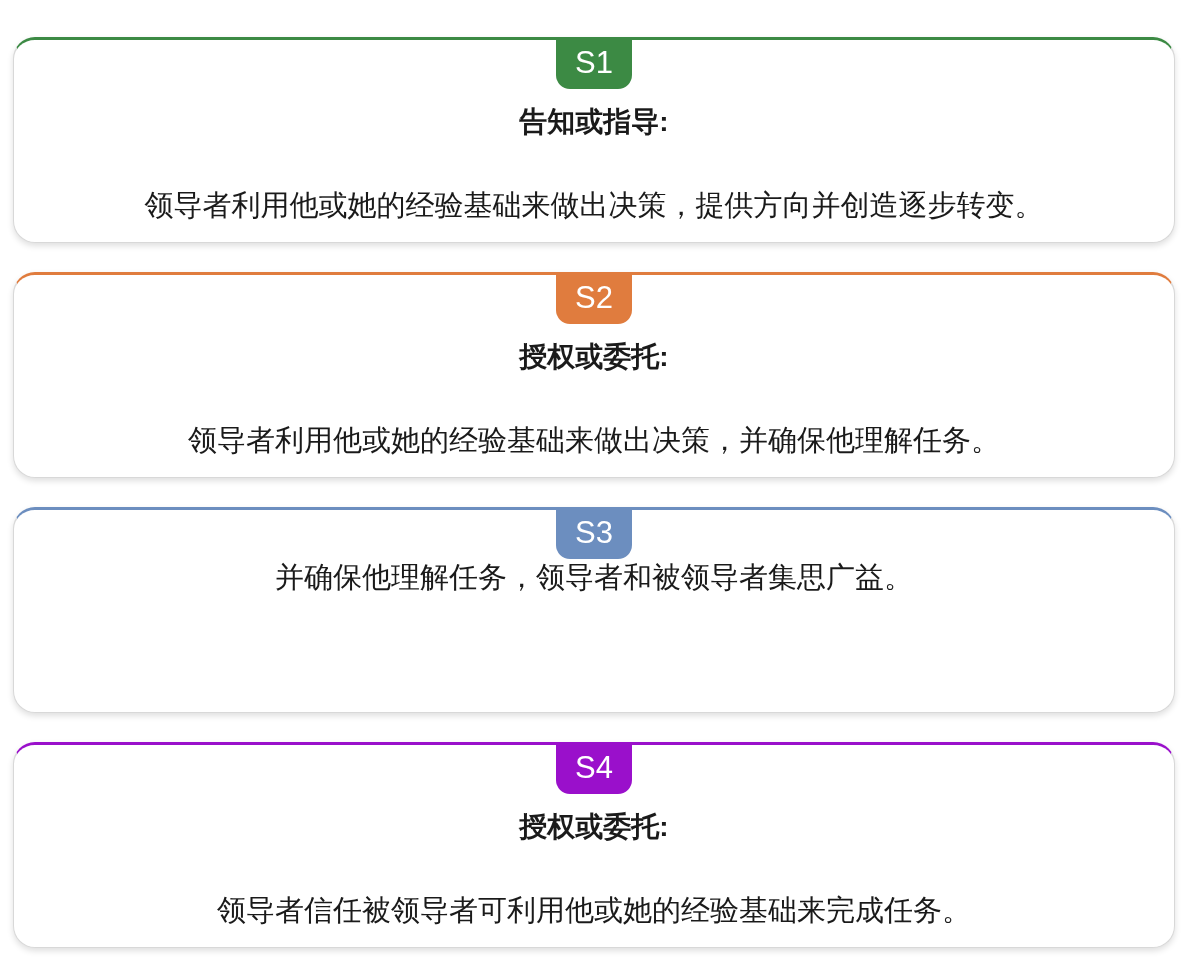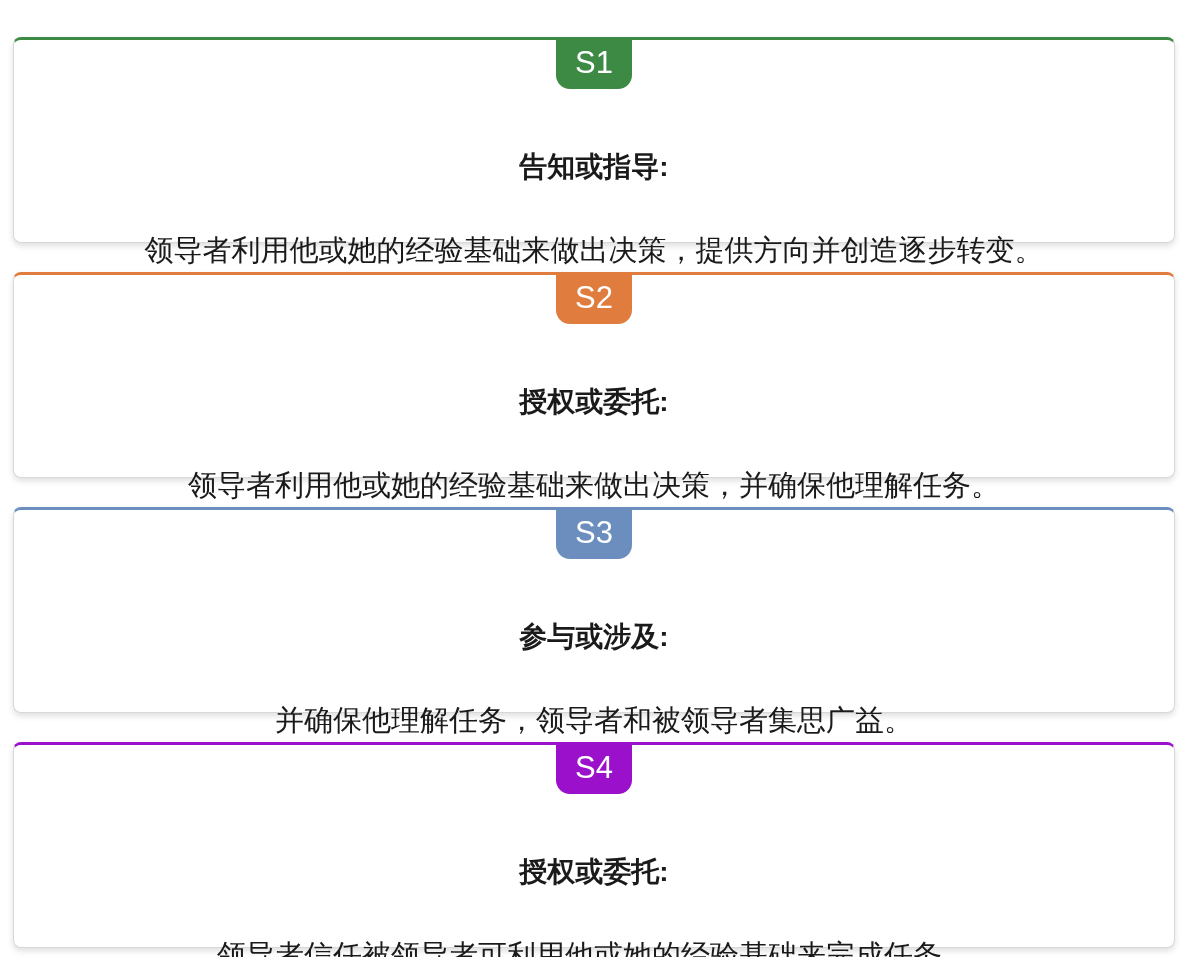--- a/index.html
+++ b/index.html
@@ -14,40 +14,40 @@
     padding-top: 37px;
   }
   .card {
     position: relative;
     width: 1162px;
     height: 206px;
     margin: 0 auto 29px auto;
     background: #ffffff;
     border: 1px solid #d8d8d8;
     border-top: 3px solid var(--accent, #999999);
-    border-radius: 8px;
+    border-radius: 22px;
     box-shadow: 0 3px 6px rgba(0,0,0,0.13);
     text-align: center;
   }
   .badge {
     position: absolute;
     top: -3px;
     left: 50%;
     transform: translateX(-50%);
     width: 76px;
     height: 52px;
     line-height: 52px;
     background: var(--accent, #999999);
     color: #ffffff;
     font-size: 31px;
     border-radius: 0 0 14px 14px;
     text-align: center;
   }
   .title {
-    padding-top: 111px;
+    padding-top: 66px;
     font-size: 28px;
     line-height: 32px;
     font-weight: bold;
     color: #1a1a1a;
   }
   .desc {
     margin-top: 51px;
     font-size: 29px;
     line-height: 33px;
     font-weight: normal;
@@ -66,21 +66,20 @@
   </section>
 
   <section class="card" style="--accent: #e07c3e;">
     <div class="badge">S2</div>
     <h2 class="title">授权或委托:</h2>
     <p class="desc">领导者利用他或她的经验基础来做出决策，并确保他理解任务。</p>
   </section>
 
   <section class="card" style="--accent: #6c8ebf;">
     <div class="badge">S3</div>
-    <h2 class="title">参与或涉及:</h2>
     <p class="desc">并确保他理解任务，领导者和被领导者集思广益。</p>
   </section>
 
   <section class="card" style="--accent: #9a10cb;">
     <div class="badge">S4</div>
     <h2 class="title">授权或委托:</h2>
     <p class="desc">领导者信任被领导者可利用他或她的经验基础来完成任务。</p>
   </section>
 
 </div>

